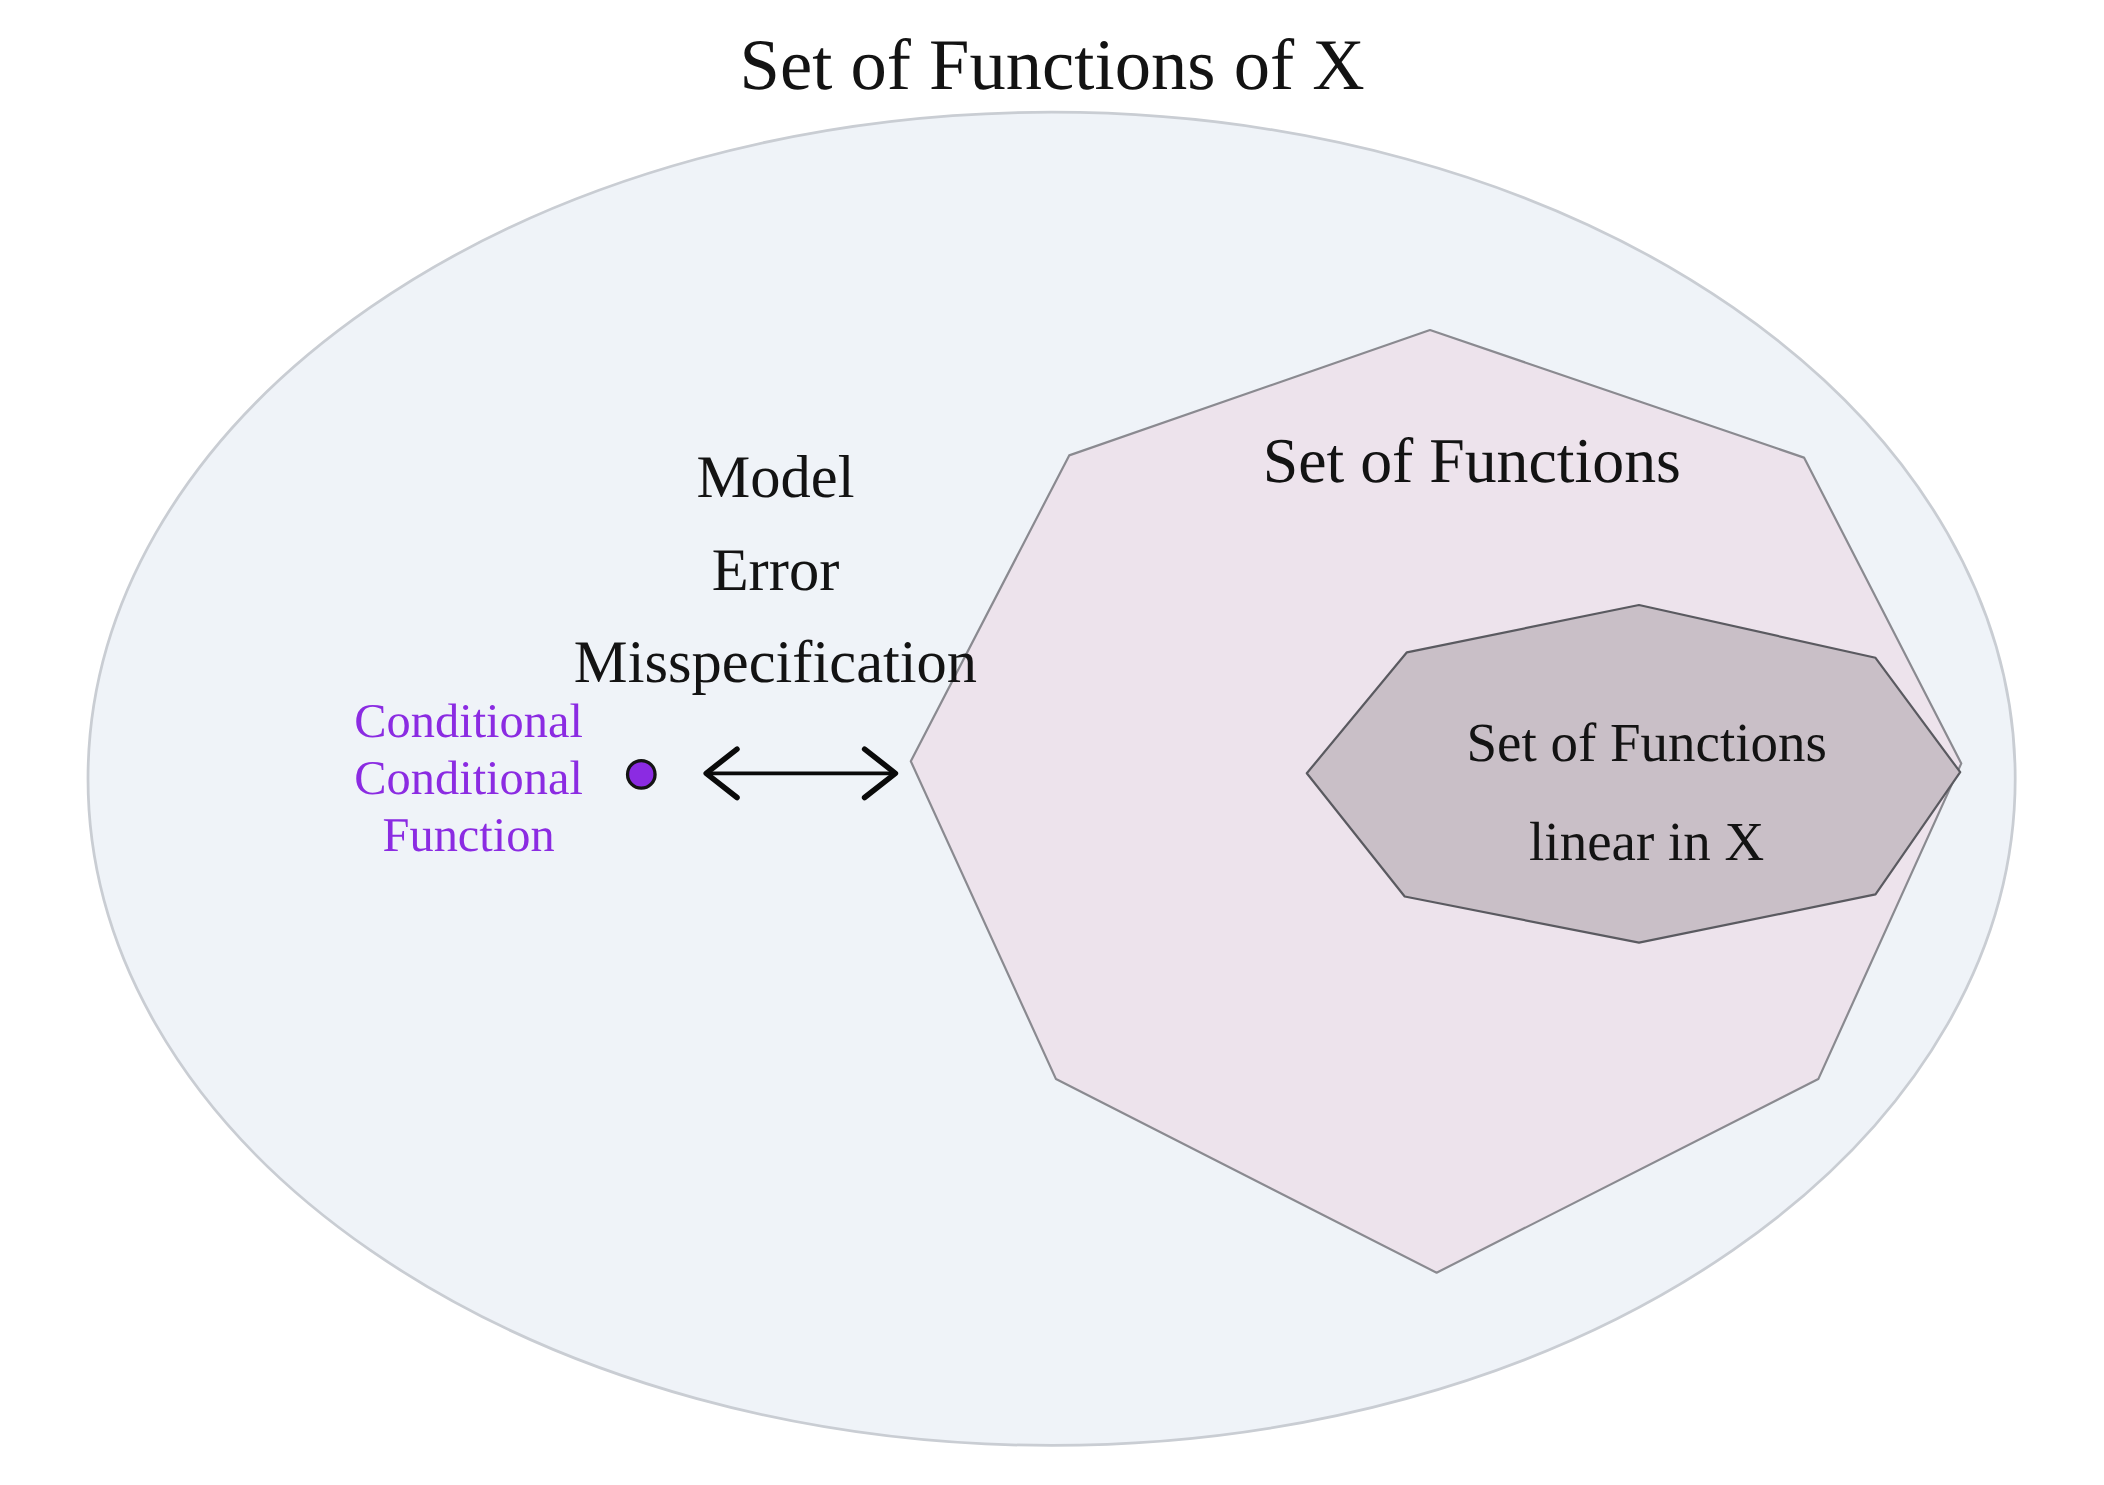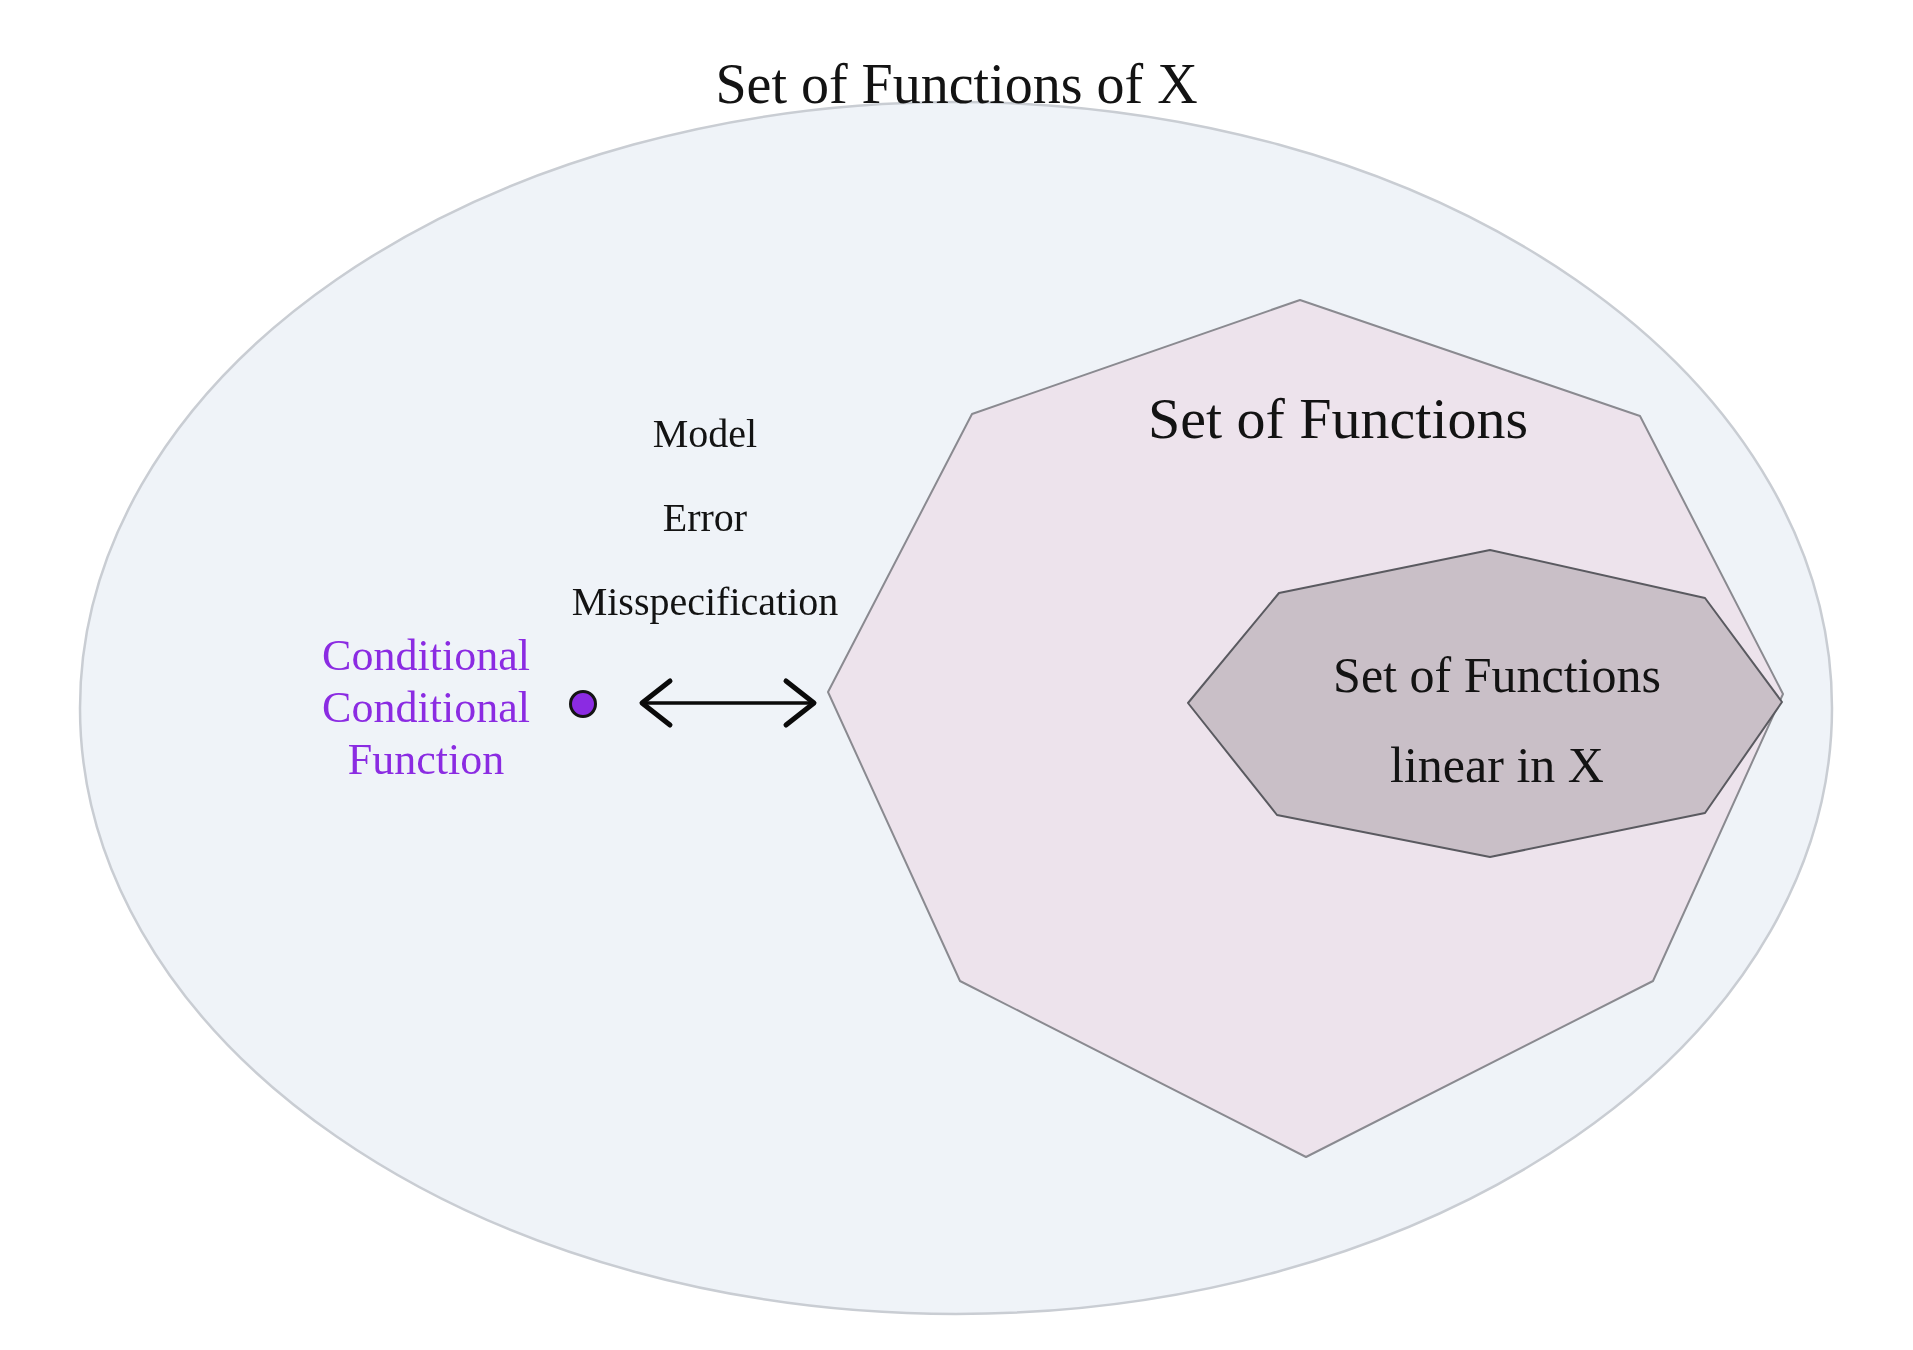--- a/index.html
+++ b/index.html
@@ -18,25 +18,25 @@
   }
   .label {
     position: absolute;
     text-align: center;
     color: #131313;
     white-space: nowrap;
   }
   .label .line { display: block; }
   #diagram-title {
     left: 0; top: 24px; width: 1913px;
-    font-size: 56px; line-height: 72px; margin-top: 24px;
+    font-size: 66px; line-height: 72px;
   }
   #model-error-label {
     left: 405px; top: 392px; width: 600px;
-    font-size: 40px; line-height: 84px;
+    font-size: 55px; line-height: 84px;
   }
   #cef-label {
     left: 226px; top: 630px; width: 400px;
     font-size: 44px; line-height: 52px;
     color: #8B2BE2;
     font-family: Liberation Serif, serif;
   }
   #linear-params-label {
     left: 988px; top: 362px; width: 700px;
     font-size: 58px; line-height: 113px;

